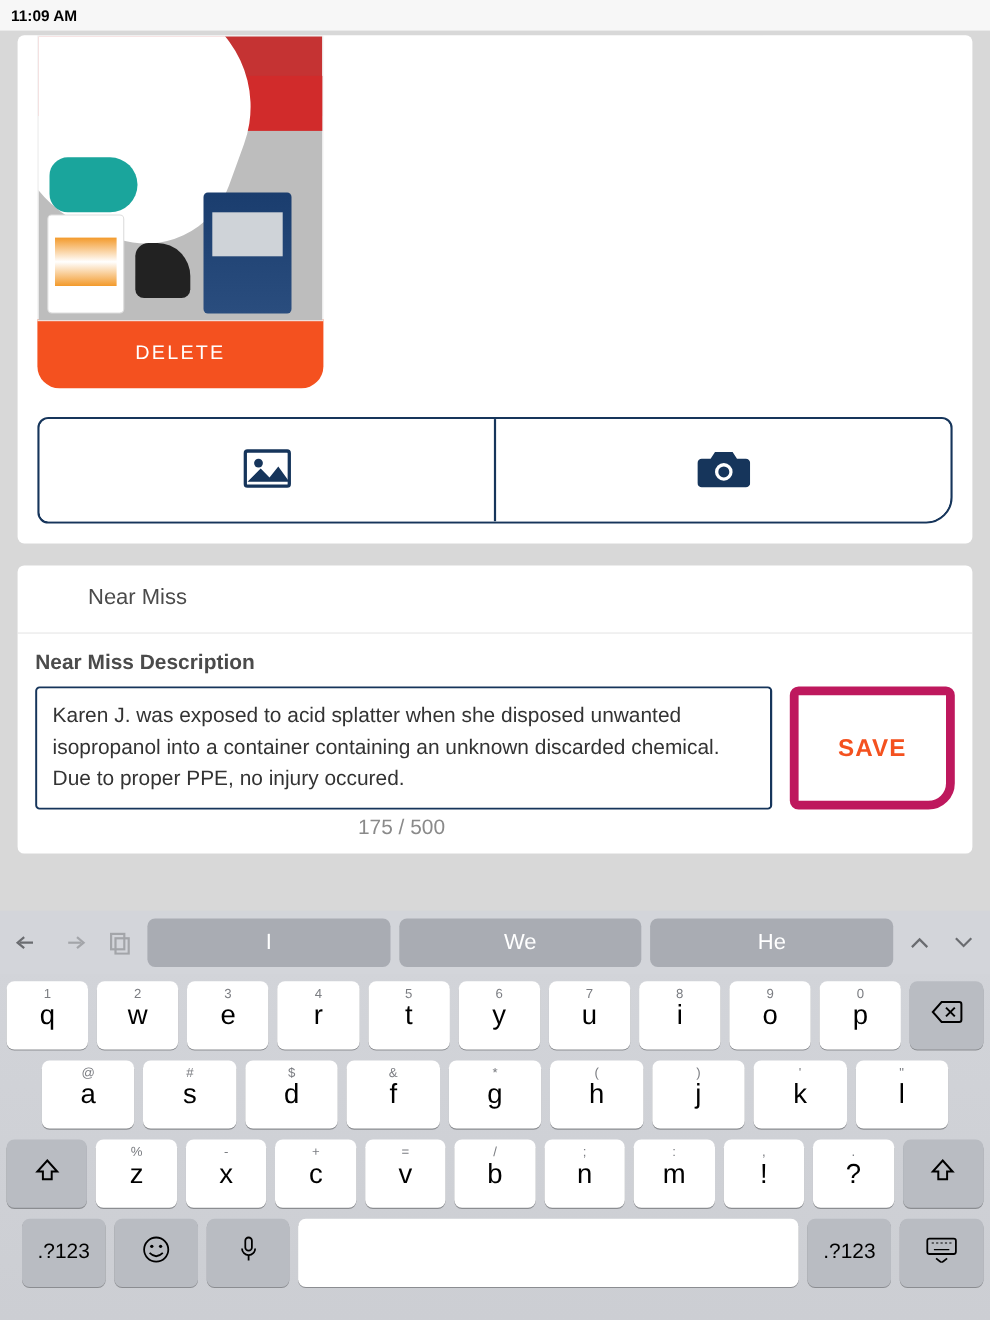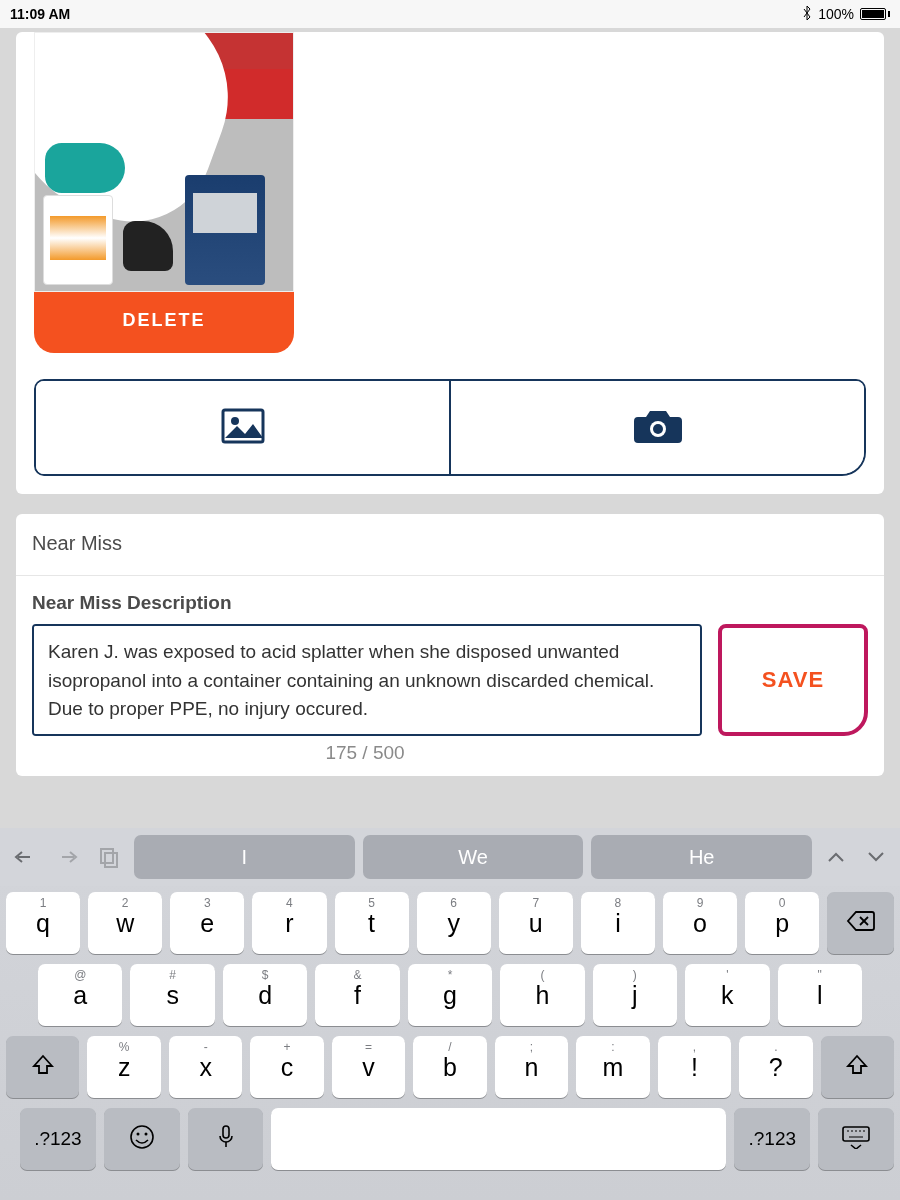--- a/index.html
+++ b/index.html
@@ -63,21 +63,21 @@
   .thumb .jug1 { position:absolute; left:8px; bottom:6px; width:70px; height:90px; background:#fff; border:1px solid #ddd; border-radius:4px;}
   .thumb .jug1 .label1 { position:absolute; left:6px; top:20px; right:6px; height:44px; background:linear-gradient(#f39a2b,#fff,#f39a2b); }
   .thumb .jug2 { position:absolute; left:150px; bottom:6px; width:80px; height:110px; background:linear-gradient(#1a3d6e,#2a4d7e); border-radius:4px;}
   .thumb .jug2 .label2 { position:absolute; left:8px; top:18px; right:8px; height:40px; background:#cfd3d8;}
   .thumb .boot { position:absolute; left:88px; bottom:20px; width:50px; height:50px; background:#222; border-radius:12px 30px 8px 8px;}
   .thumb .redbar { position:absolute; left:100px; top:36px; right:-20px; height:50px; background:#d12b2b;}
   .delete-btn {
     margin-top:-2px;
     background:#f4511f;
     color:#fff;
-    font-weight:700;
+    font-weight:400;
     letter-spacing:2px;
     font-size:18px;
     border:none;
     border-radius:0 0 20px 20px;
     padding:20px 0 22px 0;
     cursor:pointer;
   }
   .toolbar {
     display:flex;
     border:2px solid #16355b;
@@ -91,40 +91,40 @@
     border:none;
     padding:26px 0;
     display:flex;
     align-items:center;
     justify-content:center;
     cursor:pointer;
   }
   .toolbar button + button { border-left:2px solid #16355b; }
   
   .nearmiss-card { padding: 0; }
-  .nm-head { padding: 18px 16px 20px 16px; color:#4b4b4b; font-size:20px;}
+  .nm-head { padding: 18px 16px 20px 16px; color:#4b4b4b; font-size:20px;margin-left:48px;}
   .nm-divider { height:1px; background:#e6e6e6; }
   .nm-body { padding: 16px 16px 8px 16px; }
   .nm-label { color:#4b4b4b; font-weight:600; font-size:19px; margin-bottom:10px; }
   .nm-row { display:flex; gap:16px; align-items:stretch; }
   .nm-textarea {
     flex:1;
     border:2px solid #16355b;
     border-radius:4px;
     padding:12px 14px;
     font-size:19px;
     line-height:1.5;
     color:#333;
     font-family:inherit;
     resize:none;
     height:112px;
   }
   .save-btn {
     width:150px;
-    border:4px solid #be185d;
+    border:8px solid #be185d;
     color:#f4511f;
     background:#fff;
     border-radius:8px 8px 24px 8px;
     font-weight:700;
     font-size:22px;
     letter-spacing:1px;
     cursor:pointer;
   }
   .counter { text-align:center; color:#8a8a8a; font-size:19px; padding:6px 170px 4px 0; }
   
@@ -172,34 +172,20 @@
   .key.space { flex:6; }
   .key.small { flex:1;}
   .row2 { padding:0 32px; }
   .kb-bottom { display:flex; gap:8px;margin-left:14px; }
 </style>
 </head>
 <body>
 
 <div class="status-bar">
   <div class="status-center">11:09 AM</div>
-  <div class="status-right">
-    <span>
-      <svg width="10" height="16" viewBox="0 0 10 16">
-          <path d="M2 4 L8 12 L5 15 L5 1 L8 4 L2 12" stroke="#000" stroke-width="1" fill="none"></path>
-        </svg>
-    </span>
-    <span>100%</span>
-    <span class="battery">
-      <span class="battery-body">
-          <span class="battery-fill"></span>
-        </span>
-      <span class="battery-tip"></span>
-    </span>
-  </div>
 </div>
 
 <div class="app-bg">
 
   <div class="card photo-card">
     <div class="thumb-wrap">
       <div class="thumb">
         <div class="redbar"></div>
         <div class="suit"></div>
         <div class="glove"></div>

